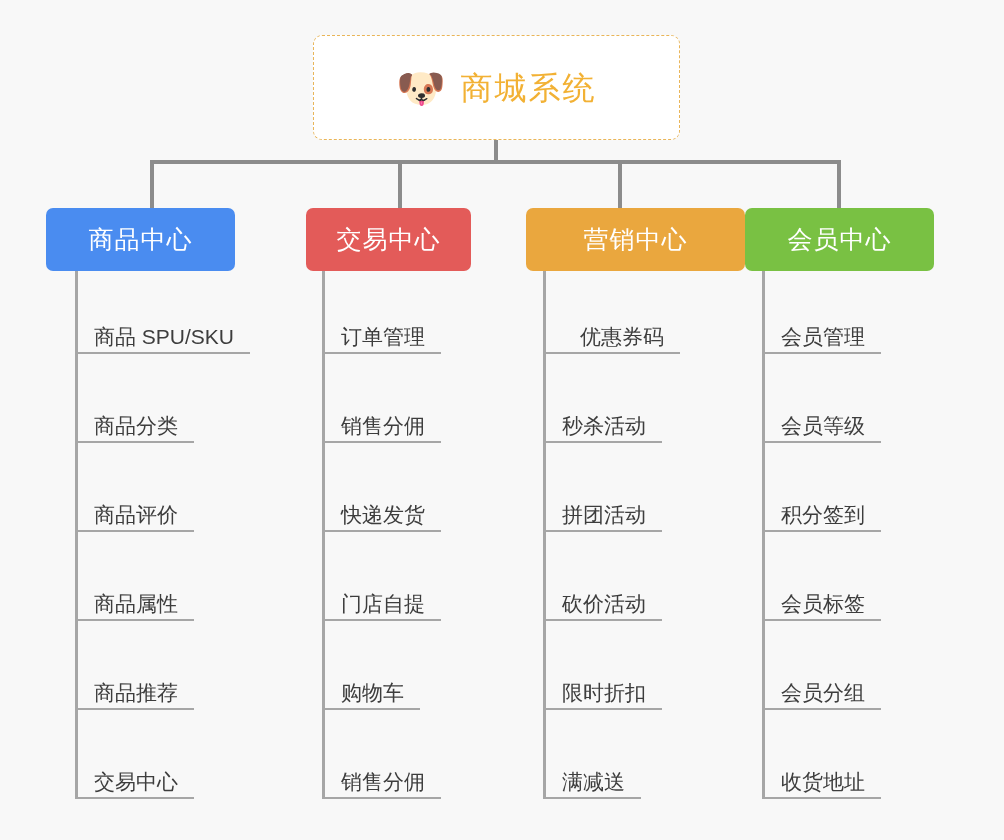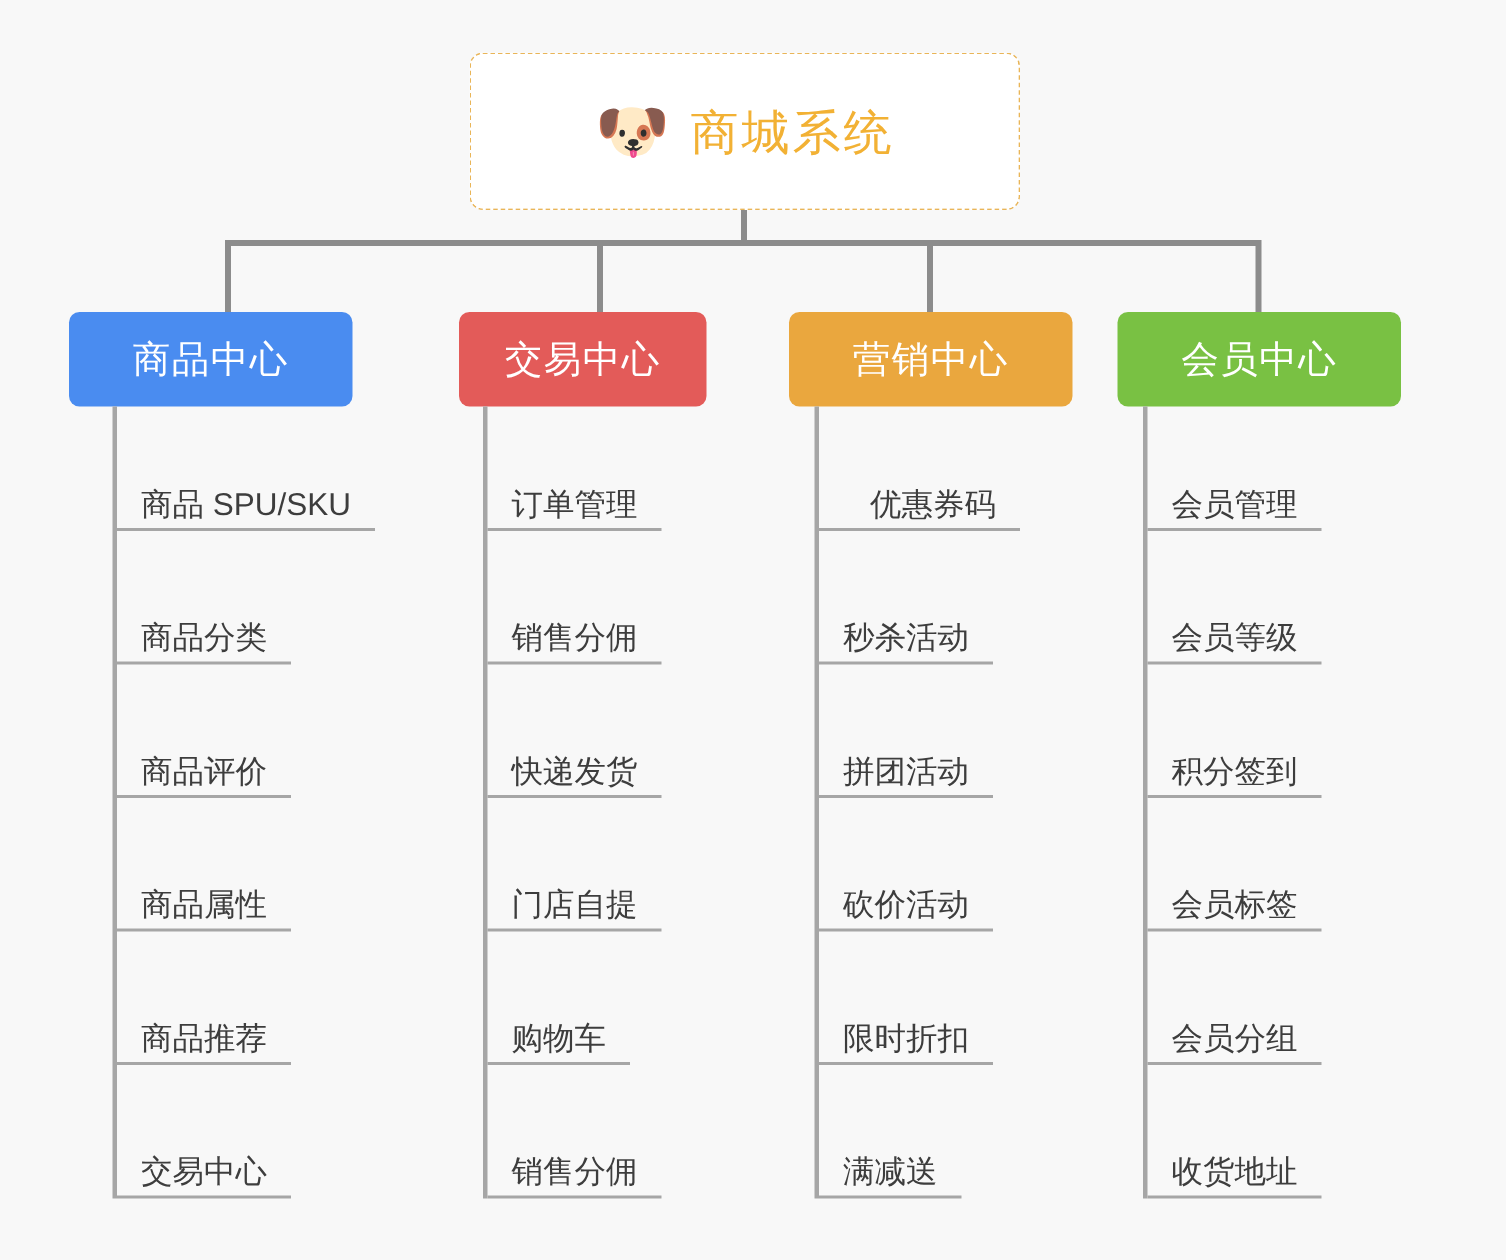--- a/index.html
+++ b/index.html
@@ -152,21 +152,21 @@
       </div>
       <div class="leaf" style="left: 325px; top: 589px;">
         <span class="leaf-label">门店自提</span>
       </div>
       <div class="leaf" style="left: 325px; top: 678px;">
         <span class="leaf-label">购物车</span>
       </div>
       <div class="leaf" style="left: 325px; top: 767px;">
         <span class="leaf-label">销售分佣</span>
       </div>
-      <div class="cat-box" style="left: 526px; top: 208px; width: 189px; background: rgb(234, 167, 62);">
+      <div class="cat-box" style="left: 526px; top: 208px; width: 219px; background: rgb(234, 167, 62);">
         <span>营销中心</span>
       </div>
       <div class="trunk" style="left: 543px; top: 271px; height: 528px;"></div>
       <div class="leaf" style="left: 546px; top: 322px; padding-left: 34px;">
         <span class="leaf-label">优惠券码</span>
       </div>
       <div class="leaf" style="left: 546px; top: 411px;">
         <span class="leaf-label">秒杀活动</span>
       </div>
       <div class="leaf" style="left: 546px; top: 500px;">

